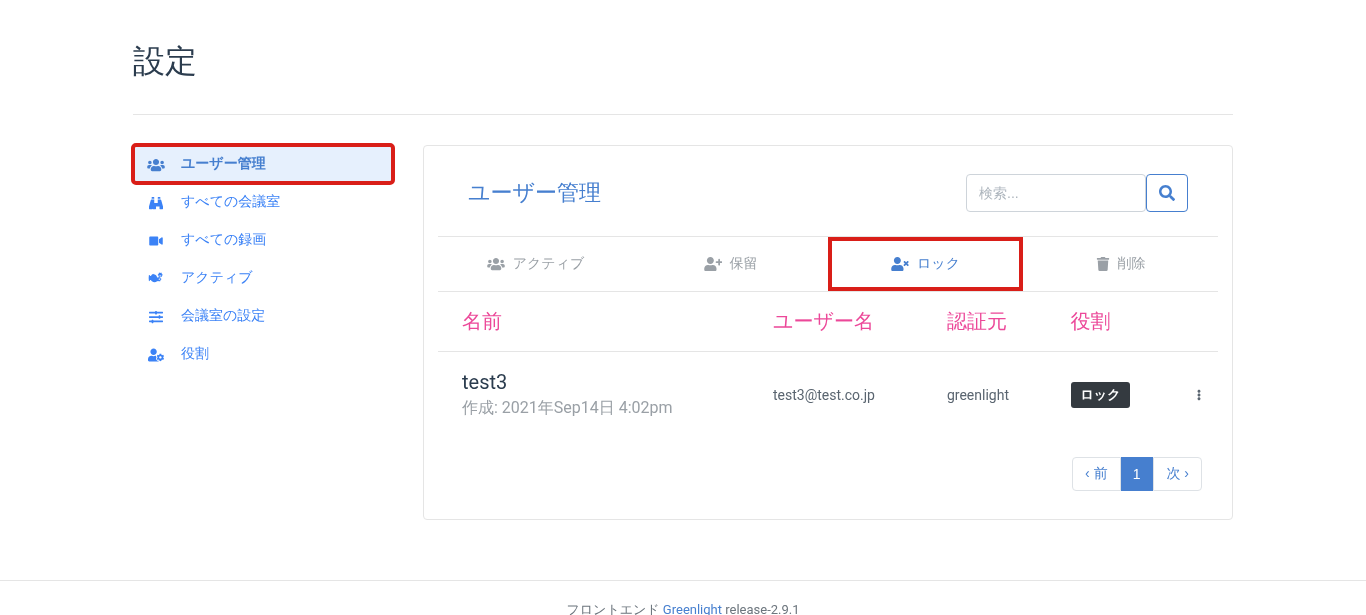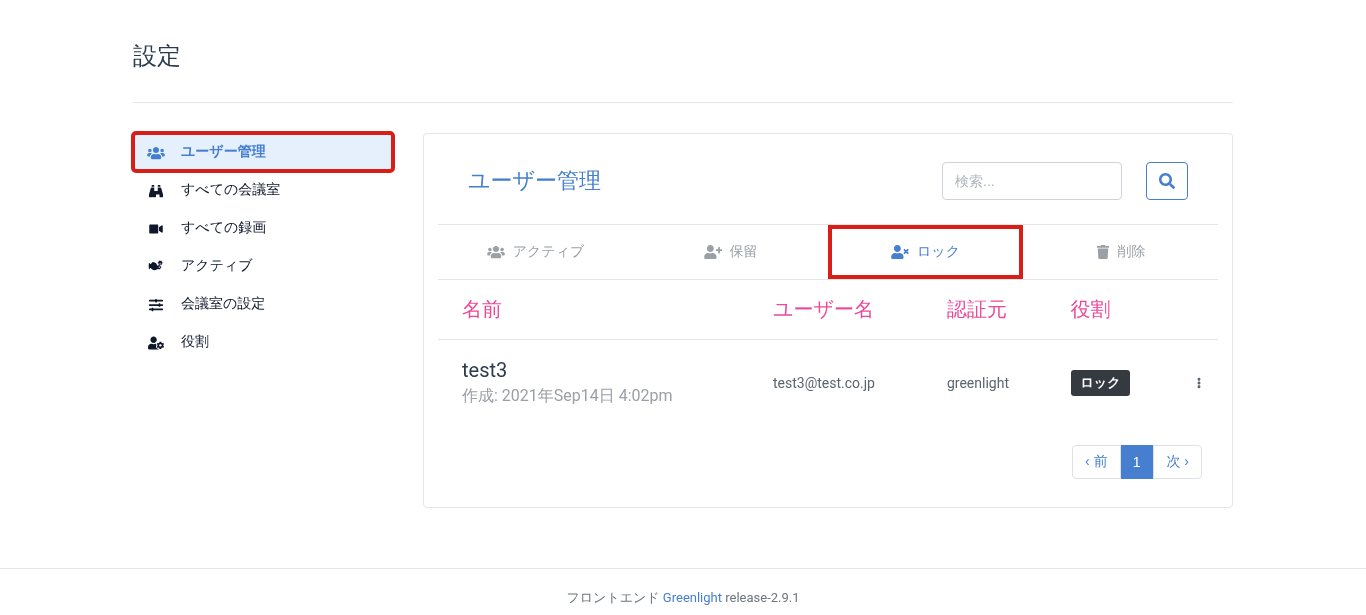--- a/index.html
+++ b/index.html
@@ -1,30 +1,30 @@
 <!DOCTYPE html>
 <html><head>
   <meta charset="utf-8">
   <style>
     * { box-sizing: border-box; margin: 0; padding: 0; }
     body { font-family: -apple-system, BlinkMacSystemFont, "Segoe UI", Roboto, "Helvetica Neue", Arial, sans-serif; color: #2b3c4e; background: #fff; font-size: 14px; }
     .container { max-width: 1200px; margin: 0 auto; padding: 20px 50px; }
-    .page-title { font-size: 24px; font-weight: 400; color: #2b3c4e; margin-top: 20px; margin-bottom: 30px; }
+    .page-title { font-size: 32px; font-weight: 400; color: #2b3c4e; margin-top: 20px; margin-bottom: 30px; }
     .divider { border-top: 1px solid #e5e5e5; margin-bottom: 30px; }
     .layout { display: flex; gap: 30px; }
     .sidebar { width: 260px; flex-shrink: 0; }
-    .sidebar-item { display: flex; align-items: center; padding: 10px 14px; color: #0f172a; cursor: pointer; gap: 16px; }
+    .sidebar-item { display: flex; align-items: center; padding: 10px 14px; color: #3b82f6; cursor: pointer; gap: 16px; }
     .sidebar-item.active { background: #e6f0fd; color: #467fcf; font-weight: 600; border-radius: 3px; }
     .sidebar-item.active.highlight { outline: 4px solid #d91e18; outline-offset: -2px; }
     .sidebar-icon { width: 18px; text-align: center; font-size: 14px; }
     .main { flex: 1; border: 1px solid #e5e5e5; border-radius: 4px; padding: 28px 0; }
     .main-header { display: flex; justify-content: space-between; align-items: center; padding: 0 30px 24px 30px; border-bottom: 1px solid #e5e5e5; margin: 0 0 0 0; }
     .main-header-inner { margin: 0 14px; }
     .main-title { font-size: 22px; font-weight: 400; color: #467fcf; }
-    .search-wrap { display: flex; gap: 24px; }
+    .search-wrap { display: flex; gap: 0; }
     .search-input { width: 180px; padding: 8px 12px; border: 1px solid #ced4da; border-radius: 4px; font-size: 14px; color: #495057; }
     .search-input::placeholder { color: #adb5bd; }
     .search-btn { width: 42px; height: 38px; border: 1px solid #467fcf; background: #fff; color: #467fcf; border-radius: 4px; cursor: pointer; display: flex; align-items: center; justify-content: center; }
     .tabs { display: flex; border-bottom: 1px solid #e5e5e5; margin: 0 14px; }
     .tab { flex: 1; text-align: center; padding: 18px 0; color: #9aa0a6; cursor: pointer; display: flex; align-items: center; justify-content: center; gap: 8px; font-size: 14px; }
     .tab.active { color: #467fcf; }
     .tab.highlight { outline: 4px solid #d91e18; outline-offset: -4px; }
     .table { width: calc(100% - 28px); margin: 0 14px; border-collapse: collapse; }
     .table th { text-align: left; padding: 16px 12px 16px 24px; font-weight: 400; color: #ec4899; font-size: 20px; border-bottom: 1px solid #e5e5e5; }
     .table td { padding: 18px 12px 18px 24px; color: #5a6570; font-size: 14px; vertical-align: middle; }

